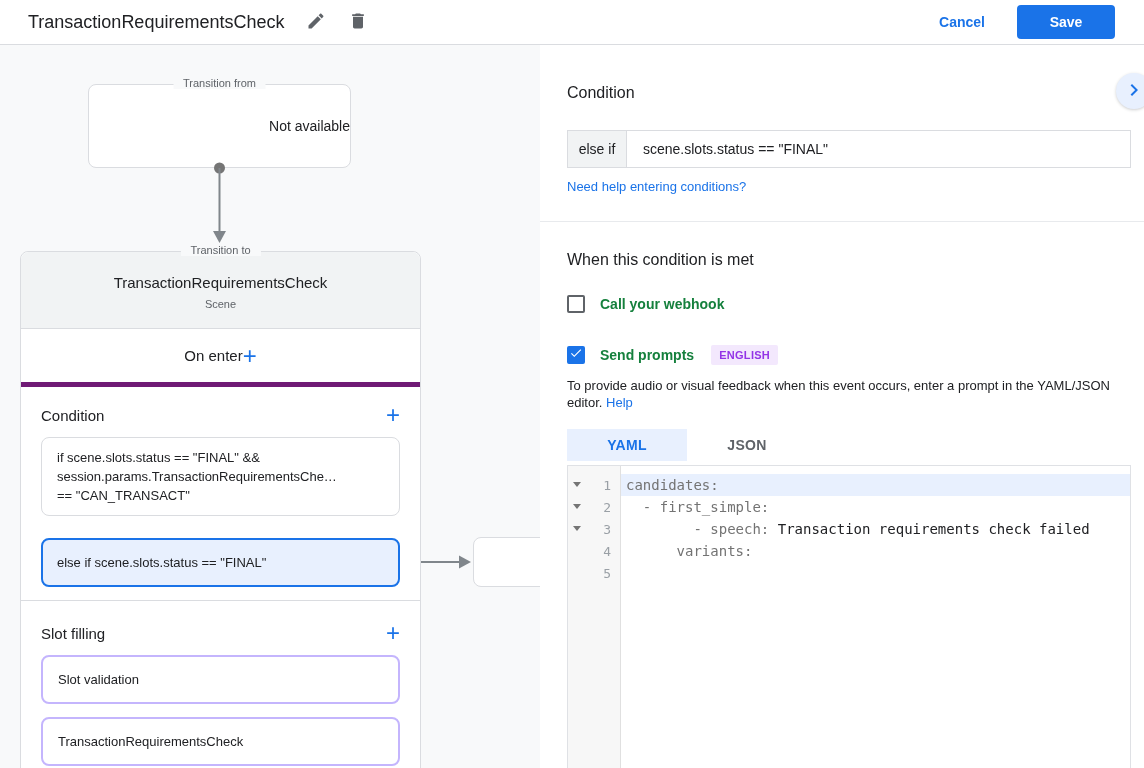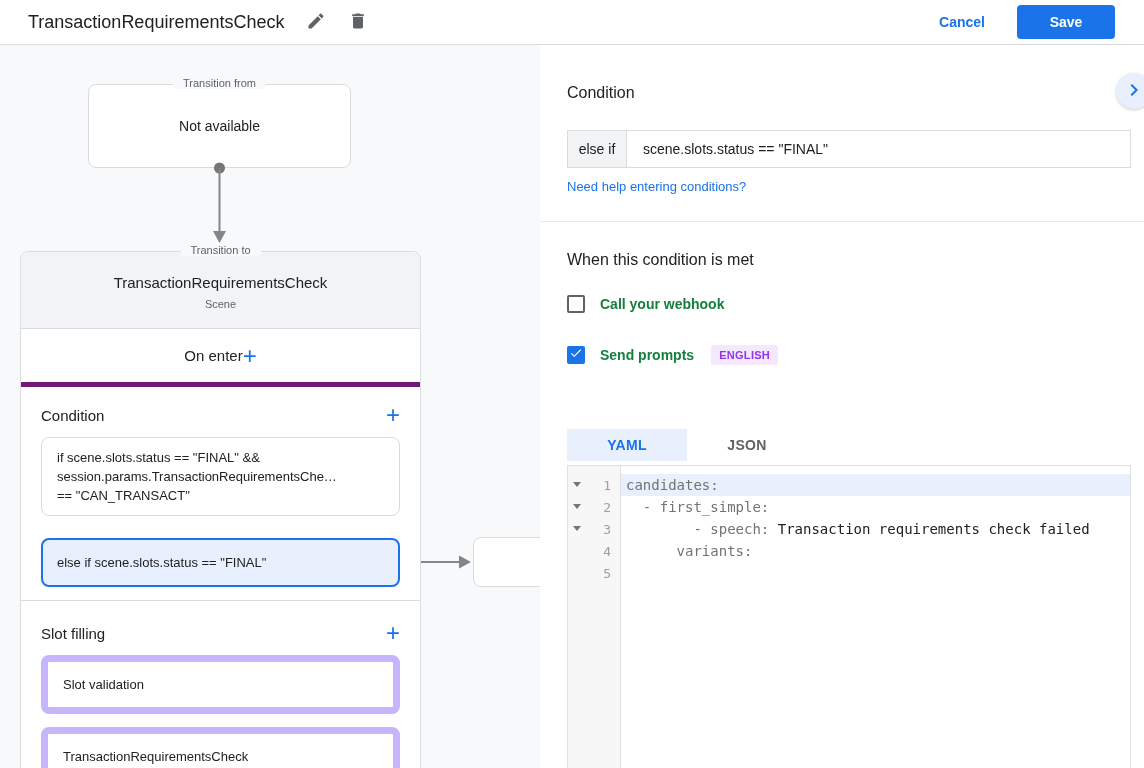--- a/index.html
+++ b/index.html
@@ -31,21 +31,21 @@
     position:absolute; top:45px; left:0; width:540px; height:723px;
     background:#f8f9fa; overflow:hidden;
   }
   .legend {
     position:absolute; top:-8px; left:50%; transform:translateX(-50%);
     background:#f8f9fa; padding:0 10px; font-size:11px; color:#5f6368; white-space:nowrap;
   }
   .tfrom-box {
     position:absolute; left:88px; top:39px; width:263px; height:84px;
     background:#fff; border:1px solid #dadce0; border-radius:8px;
-    display:flex; align-items:center; justify-content:center;
+    display:flex; align-items:center; justify-content:flex-end;
   }
   .tfrom-value { font-size:14px; color:#202124; }
 
   .connector-svg { position:absolute; top:0; left:0; pointer-events:none; }
 
   .ghost-box {
     position:absolute; left:473px; top:492px; width:92px; height:50px;
     background:#fff; border:1px solid #dadce0; border-radius:8px;
   }
 
@@ -75,21 +75,21 @@
   .cond-box {
     margin-top:6px; border:1px solid #dadce0; border-radius:8px; background:#fff;
     padding:10px 15px; font-size:13px; line-height:19px; color:#202124;
     white-space:pre-line; cursor:pointer;
   }
   .cond-box.selected {
     margin-top:22px; background:#e8f0fe; border:2px solid #1a73e8;
     padding:13px 14px; white-space:nowrap;
   }
   .slot-box {
-    border:7px solid #c4b5fd; border-radius:8px; background:#fff;
+    border:2px solid #c4b5fd; border-radius:8px; background:#fff;
     padding:13px 15px; font-size:13px; line-height:19px; margin-top:6px; margin-bottom:13px; cursor:pointer;
   }
   .slot-box + .slot-box { margin-top:0; }
 
   
   .panel {
     position:absolute; left:540px; top:45px; width:604px; height:723px;
     background:#fff; overflow:hidden;
   }
   .panel-title { position:absolute; left:27px; top:39px; font-size:16px; color:#202124; }
@@ -270,20 +270,25 @@
       <span>
         <svg width="14" height="14" viewBox="0 0 24 24">
             <path d="M9 16.17L4.83 12l-1.42 1.41L9 19 21 7l-1.41-1.41z" fill="#fff"></path>
           </svg>
       </span>
     </div>
     <span class="check-label">Send prompts</span>
     <span class="lang-badge">ENGLISH</span>
   </div>
 
+  <div class="prompt-help">
+    <span>To provide audio or visual feedback when this event occurs, enter a prompt in the YAML/JSON</span><br>
+    <span>editor.</span>
+    <a href="#">Help</a>
+  </div>
 
   <div class="tabs">
     <button class="tab active">YAML</button>
     <button class="tab">JSON</button>
   </div>
 
   <div class="editor">
     <div class="gutter">
       <div class="gutter-cell">
         <span class="fold-arrow"></span>

